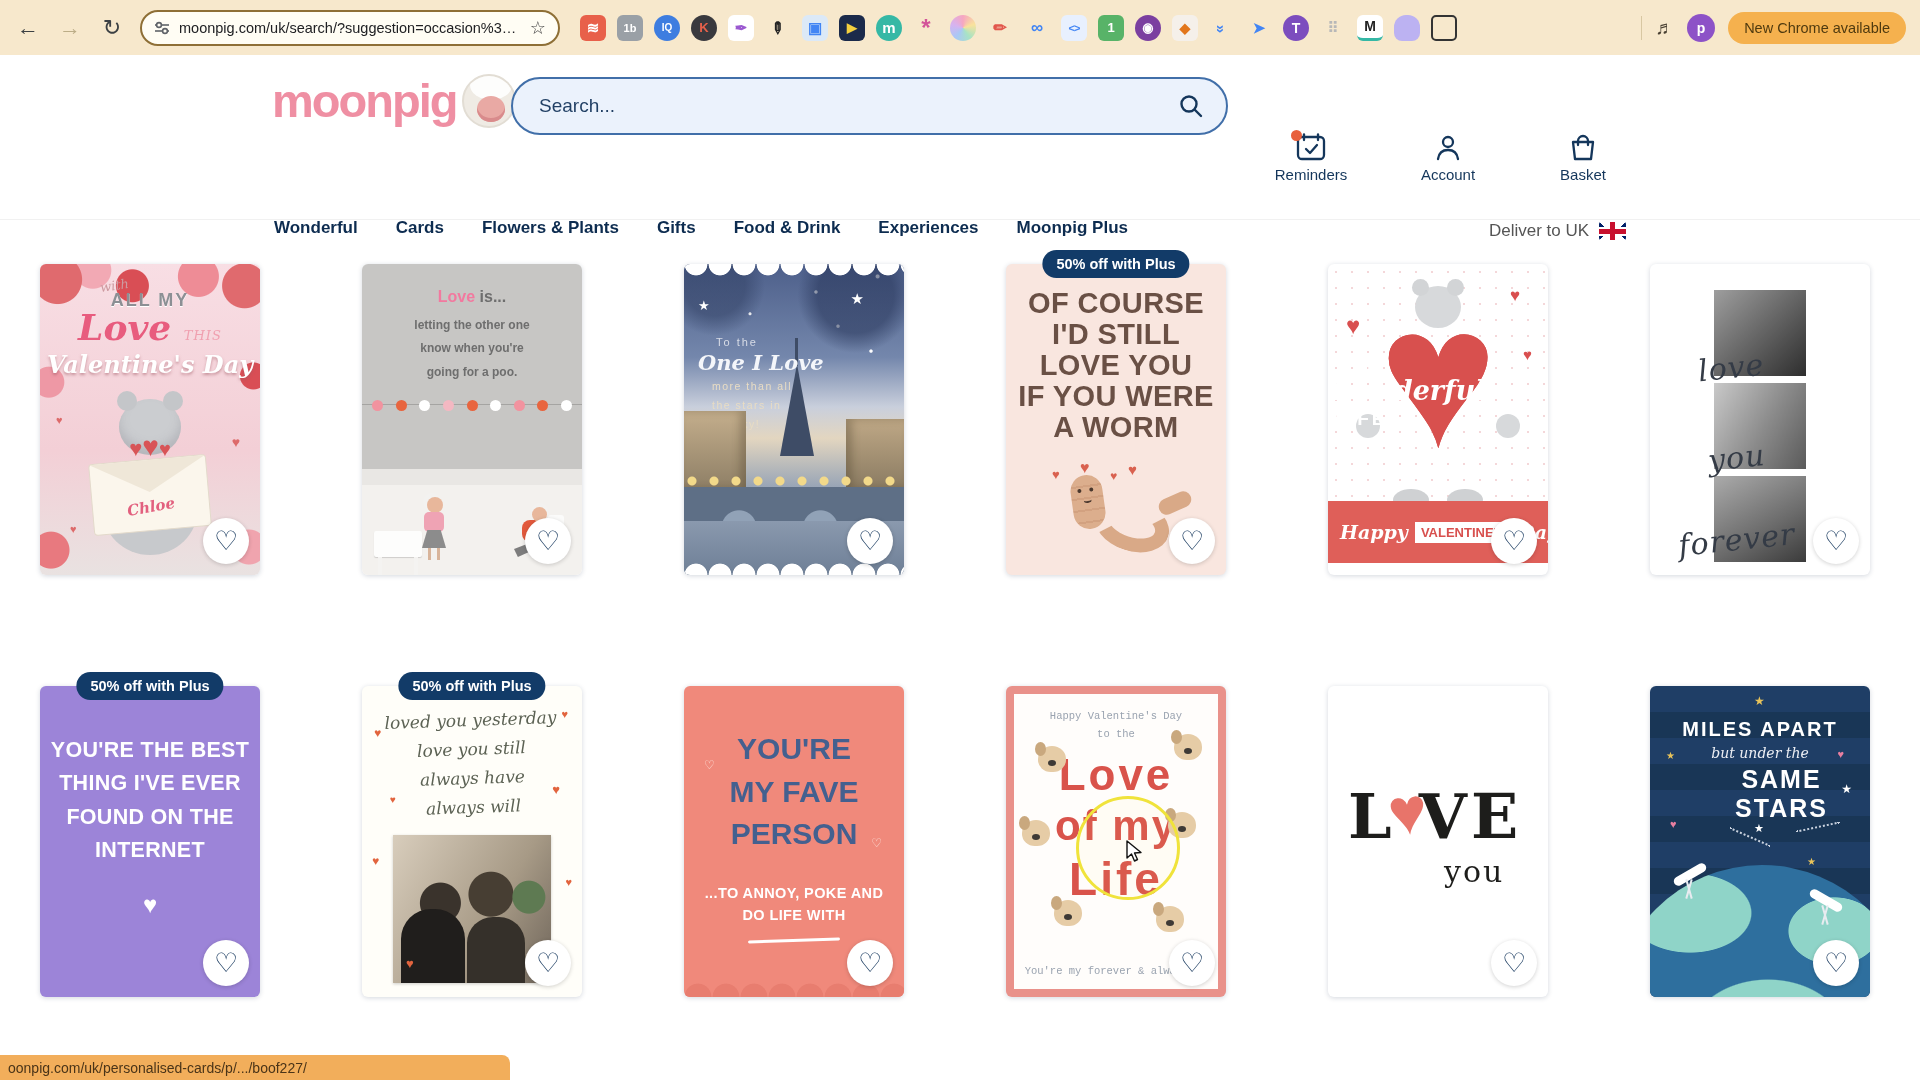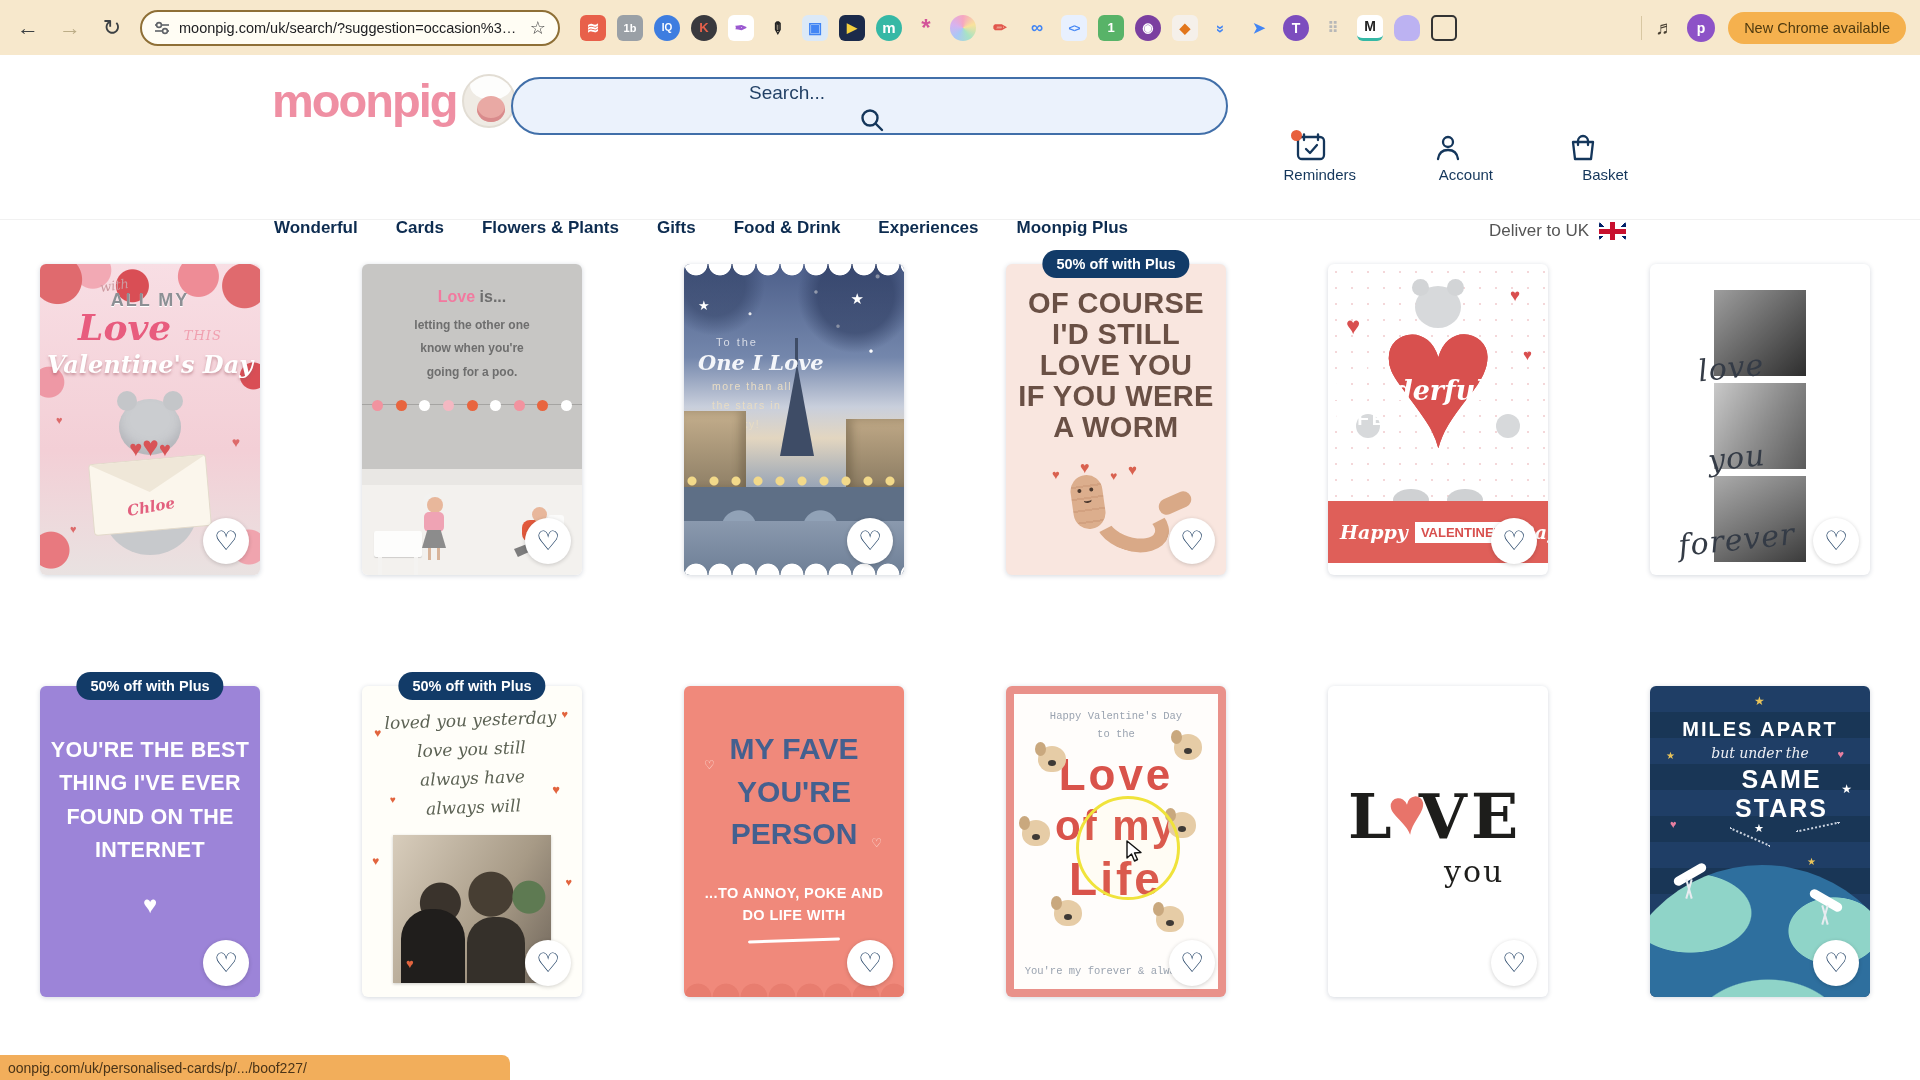--- a/index.html
+++ b/index.html
@@ -57,27 +57,27 @@
   .logo { position:absolute; left:272px; top:18px; display:flex; align-items:center; cursor:pointer; }
   .logo-text { font-size:47px; font-weight:800; color:#EF8FA3; letter-spacing:-2px; }
   .logo-pig { width:54px; height:54px; border-radius:50%; background:#EFEBE4; margin-left:6px;
     position:relative; overflow:hidden; border:2px solid #E2DDD4; }
   .logo-pig::before { content:""; position:absolute; top:-6px; left:6px; width:42px; height:30px;
     background:#FDFDFC; border-radius:50%; }
   .logo-pig::after { content:""; position:absolute; bottom:4px; left:13px; width:28px; height:26px;
     background:#E9A9A4; border-radius:50%; box-shadow:inset 0 -4px 0 #D98B8C; }
   .search-wrap { position:absolute; left:511px; top:22px; width:717px; height:58px;
     border:2px solid #416FA9; border-radius:29px; background:#EBF2FC; display:flex;
-    align-items:center; padding:0 22px 0 26px;flex-direction:column; }
+    align-items:center; padding:0 22px 0 26px; }
   .search-input { flex:1; border:none; outline:none; background:transparent; font-size:19px;
     color:#16365C; font-family:"Liberation Sans",sans-serif; }
   .search-input::placeholder { color:#16365C; opacity:.95; }
   .hdr-action { position:absolute; top:78px; width:90px; text-align:center; cursor:pointer; }
   .hdr-action svg { display:block; margin:0 auto; }
-  .hdr-action .lbl { margin-top:5px; font-size:15px; color:#14365B;text-align:right; }
+  .hdr-action .lbl { margin-top:5px; font-size:15px; color:#14365B; }
   .act-reminders { left:1266px; }
   .act-account { left:1403px; }
   .act-basket { left:1538px; }
   .rem-dot { position:absolute; top:-3px; right:26px; width:11px; height:11px;
     background:#E8603C; border-radius:50%; }
   .main-nav { position:absolute; left:274px; top:163px; display:flex; gap:38px; }
   .main-nav .nav-item { font-size:17px; font-weight:bold; color:#0D2C50; white-space:nowrap; cursor:pointer; }
   .deliver { position:absolute; left:1489px; top:166px; display:flex; align-items:center;
     gap:10px; font-size:17px; color:#555; cursor:pointer; }
   .uk-flag { width:27px; height:18px; border-radius:2px;
@@ -660,22 +660,22 @@
     <button class="fav">
       <span>♡</span>
       </button>
   </div>
 
   <div class="tile">
     <div class="art art-fave">
       <span class="t9-deco" style="left:20px; top:72px;">♡</span>
       <span class="t9-deco" style="right:22px; top:150px;">♡</span>
       <div class="t9-main">
+        <div>YOU'RE</div>
         <div>MY FAVE</div>
-        <div>YOU'RE</div>
         <div>PERSON</div>
       </div>
       <div class="t9-sub">
         <div>...TO ANNOY, POKE AND</div>
         <div>DO LIFE WITH</div>
       </div>
       <div class="t9-underline"></div>
       <div class="t9-scallop"></div>
     </div>
     <button class="fav">

